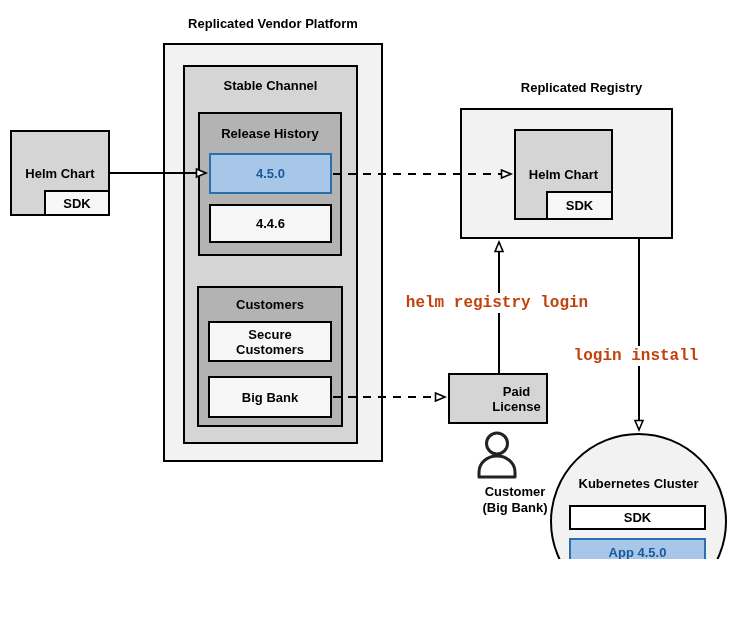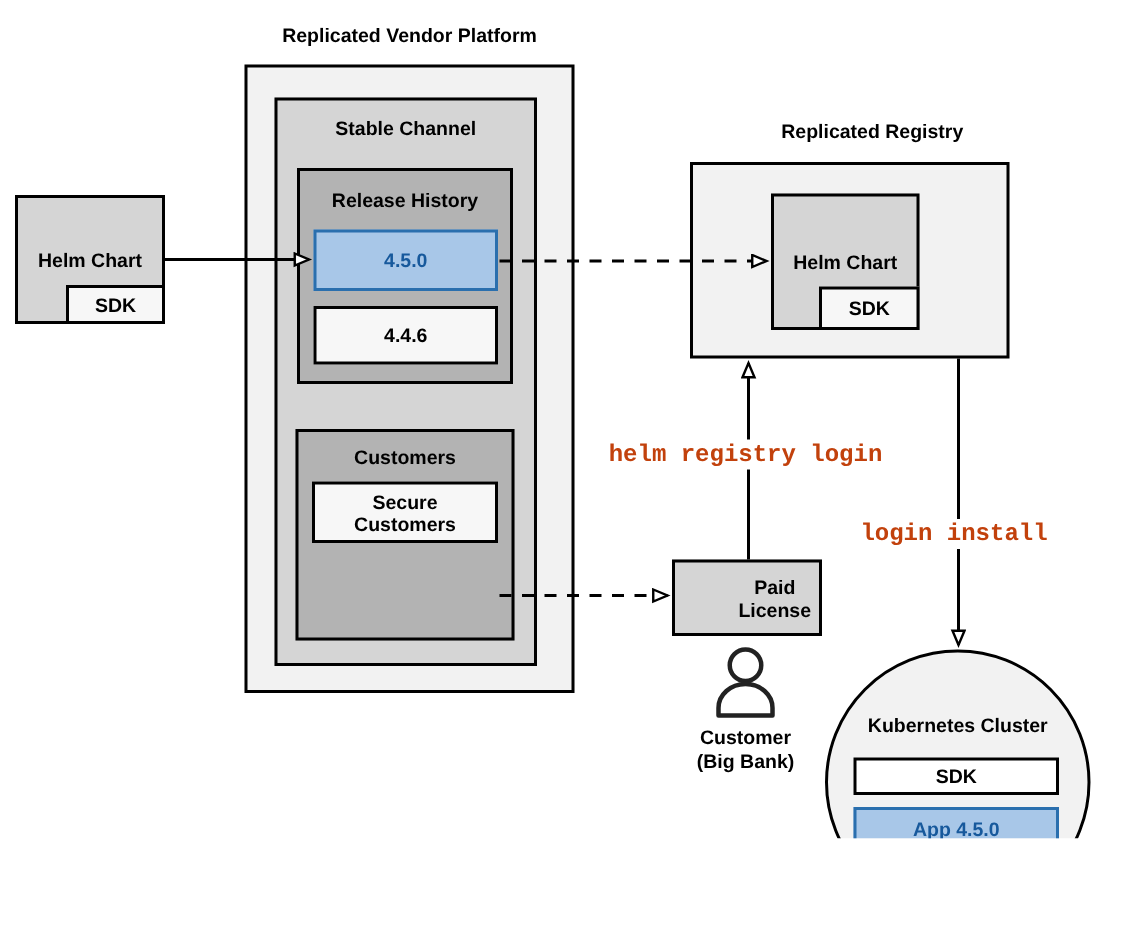--- a/index.html
+++ b/index.html
@@ -68,36 +68,37 @@
   <div class="abs box fill-leaf center lbl z2" style="left:209px;top:204px;width:123px;height:39px;">4.4.6</div>
 
   <div class="abs box fill-group" style="left:197px;top:286px;width:146px;height:141px;">
     <div class="lbl box-title" style="margin-top:9px;">Customers</div>
   </div>
 
   <div class="abs box fill-leaf center z2" style="left:208px;top:321px;width:124px;height:41px;">
     <span class="lbl" style="width:86px;">Secure Customers</span>
   </div>
 
+  <div class="abs box fill-leaf center lbl z2" style="left:208px;top:376px;width:124px;height:42px;">Big Bank</div>
 
   <div class="abs box fill-node center lbl" style="left:10px;top:130px;width:100px;height:86px;">Helm Chart</div>
   <div class="abs box fill-leaf center lbl z2" style="left:44px;top:190px;width:66px;height:26px;">SDK</div>
 
   <div class="ext-title" style="left:475px;top:80px;width:213px;">Replicated Registry</div>
 
   <div class="abs box fill-container" style="left:460px;top:108px;width:213px;height:131px;"></div>
 
   <div class="abs box fill-node center lbl" style="left:514px;top:129px;width:99px;height:91px;">Helm Chart</div>
   <div class="abs box fill-leaf center lbl z2" style="left:546px;top:191px;width:67px;height:29px;">SDK</div>
 
   <div class="abs box fill-node center" style="left:448px;top:373px;width:100px;height:51px;padding-left:37px;">
     <span class="lbl" style="width:60px;">Paid License</span>
   </div>
 
-  <div class="abs" style="left:437px;top:484px;width:120px;">
+  <div class="abs" style="left:455px;top:484px;width:120px;">
     <div class="lbl" style="line-height:16px;">Customer</div>
     <div class="lbl" style="line-height:16px;">(Big Bank)</div>
   </div>
 
   <div class="cmd" style="left:497px;top:303px;">helm registry login</div>
   <div class="cmd" style="left:636px;top:356px;">login install</div>
 
   <div class="abs box fill-container circle" style="left:550px;top:433px;width:177px;height:177px;"></div>
   <div class="ext-title" style="left:550px;top:476px;width:177px;">Kubernetes Cluster</div>
   <div class="abs box fill-white center lbl z2" style="left:569px;top:505px;width:137px;height:25px;">SDK</div>

